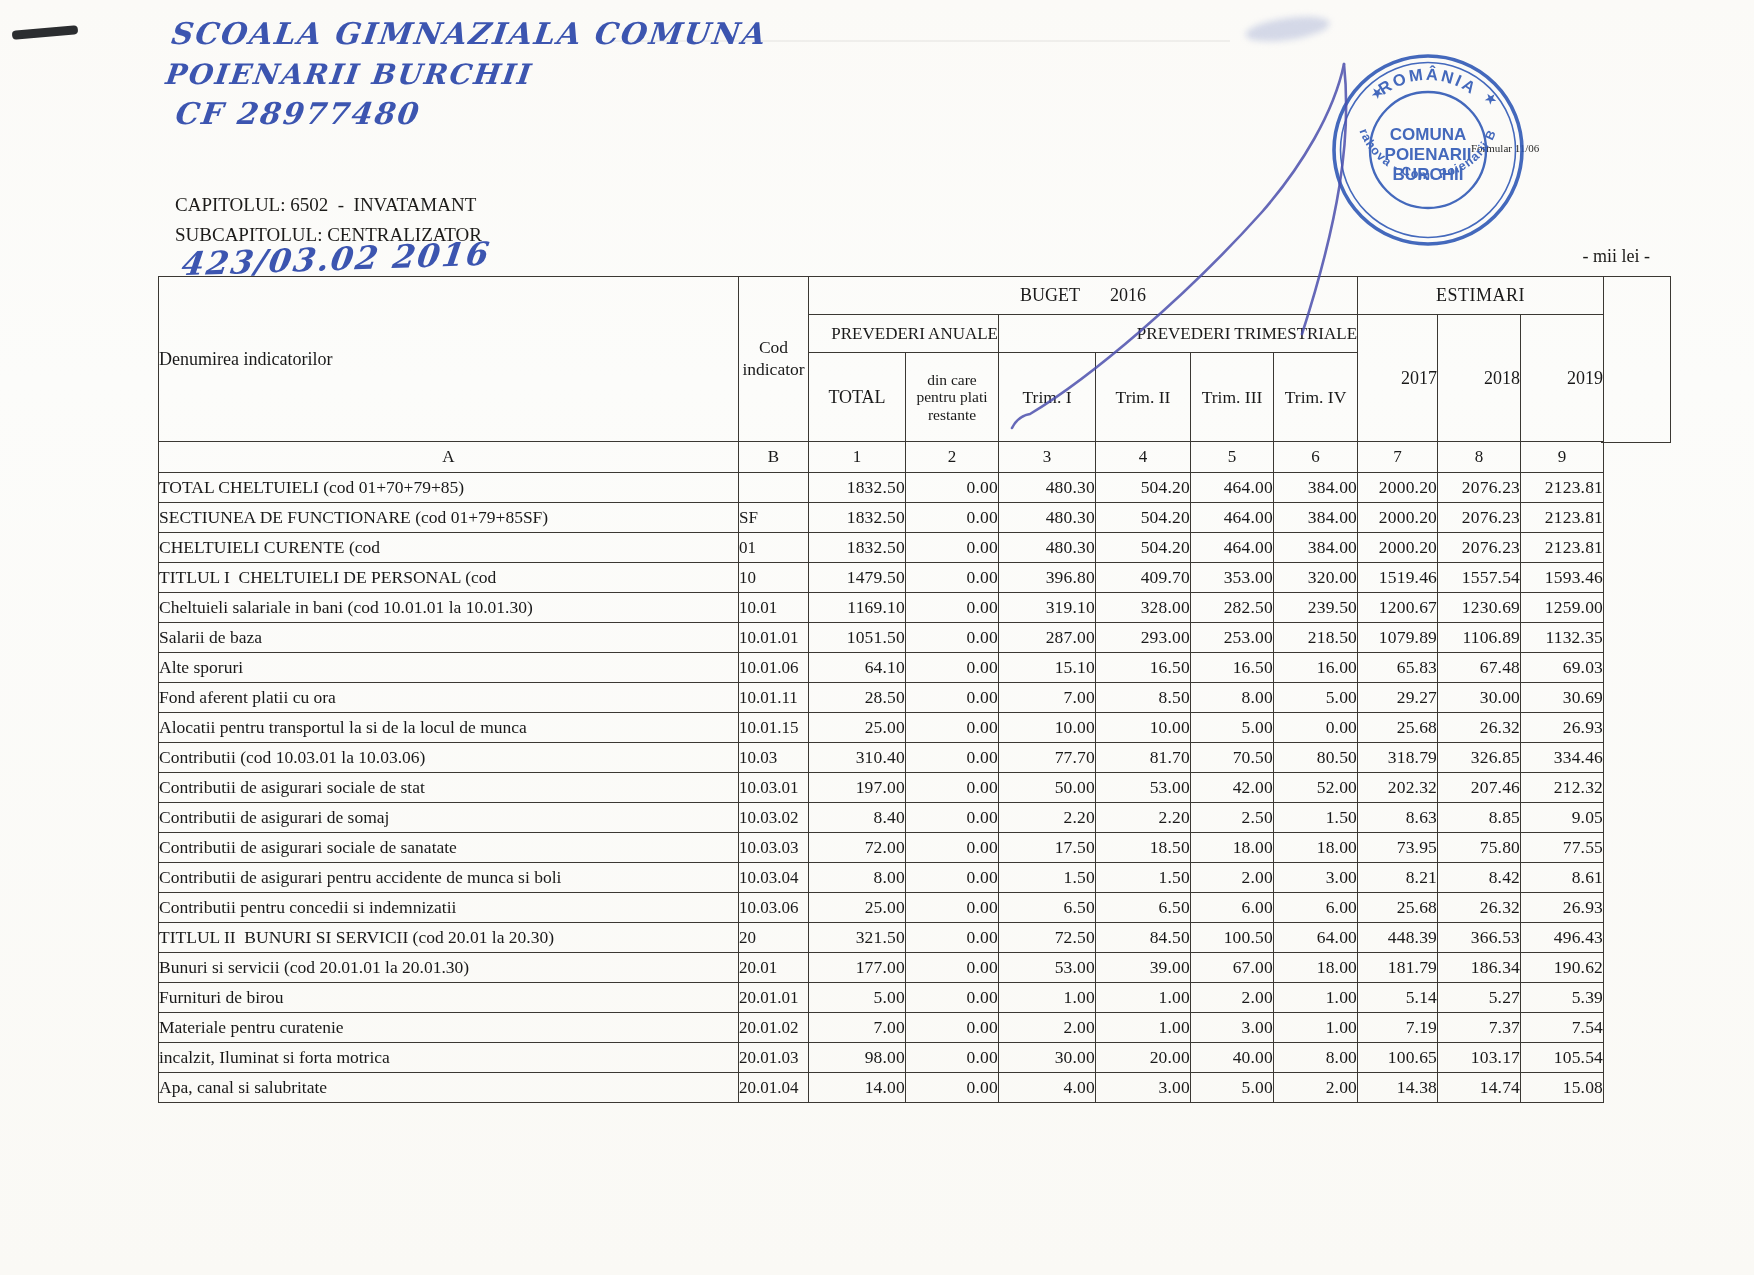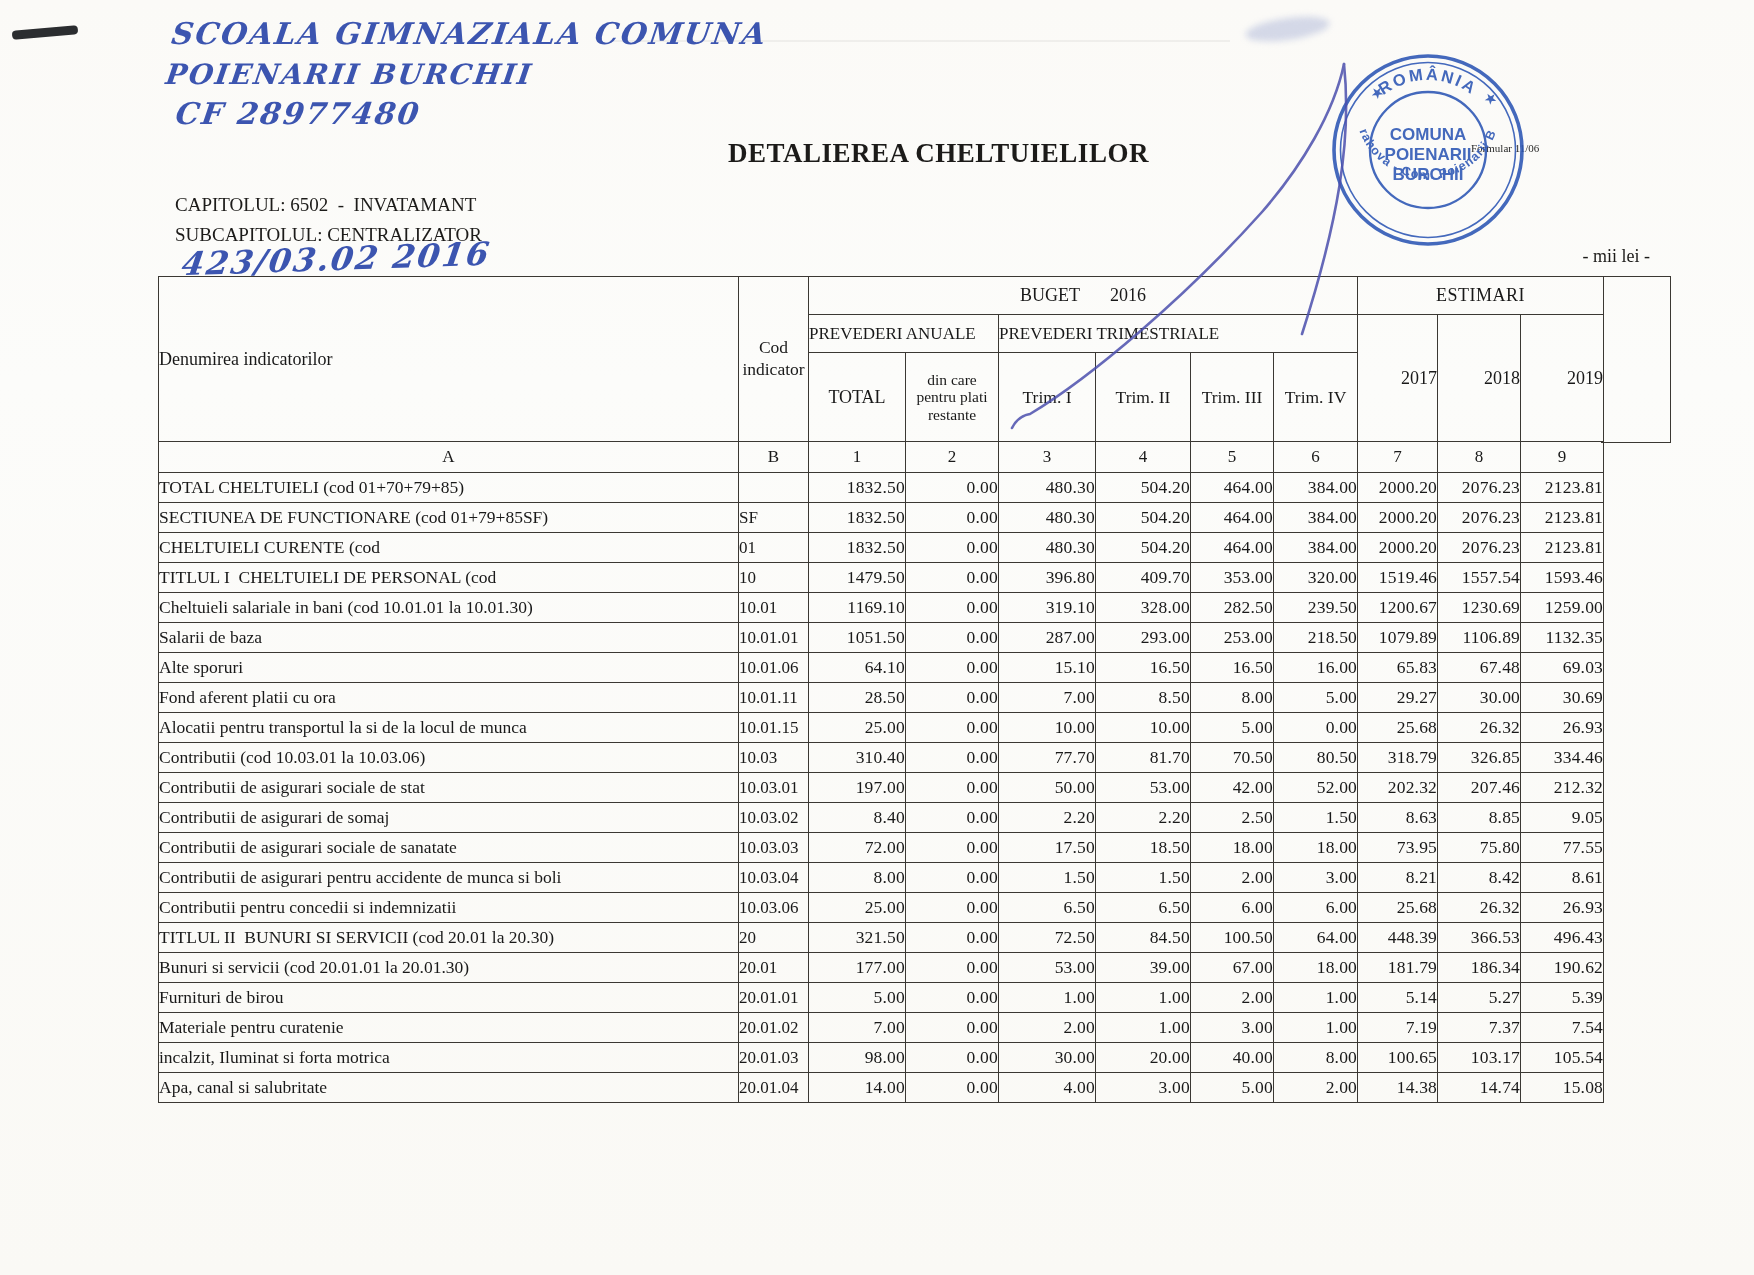--- a/index.html
+++ b/index.html
@@ -36,21 +36,21 @@
               font-family:"Liberation Serif",serif;color:#191919;}
   #main-table td,#main-table th{border:1.6px solid #3b3833;padding:0;font-weight:normal;
               overflow:hidden;vertical-align:middle;background:transparent;}
   tr.hrow1{height:38px;} tr.hrow2{height:38px;} tr.hrow3{height:89px;}
   tr.codes-row{height:31px;} tr.data-row{height:30px;}
   .th-denum{font-size:18px;text-align:left;}
   .th-cod{font-size:17.5px;text-align:center;line-height:1.25;}
   .th-budget{font-size:18px;}
   .th-budget .grp{display:flex;justify-content:center;gap:30px;}
   .th-est{font-size:18px;text-align:center;letter-spacing:.5px;}
-  .th-prev{font-size:17px;text-align:left;}
+  .th-prev{font-size:17px;text-align:right;}
   .th-total{font-size:18px;text-align:center;vertical-align:bottom;padding-bottom:22px;}
   .th-arrears{font-size:15.5px;text-align:center;line-height:1.14;vertical-align:bottom;padding-bottom:8px;}
   .th-trim{font-size:17.5px;text-align:center;vertical-align:bottom;padding-bottom:26px;}
   .th-year{font-size:18px;text-align:right;}
   .codes-row td{text-align:center;font-size:17px;}
   .name-cell{text-align:left;padding:0 4px 2px 6px;font-size:17.5px;white-space:pre;}
   .code-cell{text-align:left;padding-left:5px;font-size:17px;margin-left:21px;}
   .val-cell{text-align:right;padding-right:5px;font-size:17.5px;letter-spacing:.2px;}
   tr.bold td{font-weight:bold;}
   
@@ -64,21 +64,20 @@
 
   <div class="abs" id="corner-dash"></div>
   <div class="abs" id="smudge"></div>
   <div class="abs" id="streak"></div>
 
   <div class="abs hand" id="hw1">SCOALA GIMNAZIALA COMUNA</div>
   <div class="abs hand" id="hw2">POIENARII BURCHII</div>
   <div class="abs hand" id="hw3">CF 28977480</div>
   <div class="abs hand" id="hw-reg">423/03.02 2016</div>
 
-  <div class="abs" id="doc-title">DETALIEREA CHELTUIELILOR</div>
   <div class="abs" id="formular">Formular 11/06</div>
   <div class="abs" id="chapter">CAPITOLUL: 6502  -  INVATAMANT</div>
   <div class="abs" id="subchapter">SUBCAPITOLUL: CENTRALIZATOR</div>
   <div class="abs" id="units">- mii lei -</div>
 
   <svg class="abs" id="stamp" viewBox="0 0 200 200">
     <g stroke="#2b55b4" fill="none">
       <circle cx="100" cy="100" r="94" stroke-width="3.6"></circle>
       <circle cx="100" cy="100" r="87.5" stroke-width="1.6"></circle>
       <circle cx="100" cy="100" r="58" stroke-width="2.4"></circle>

